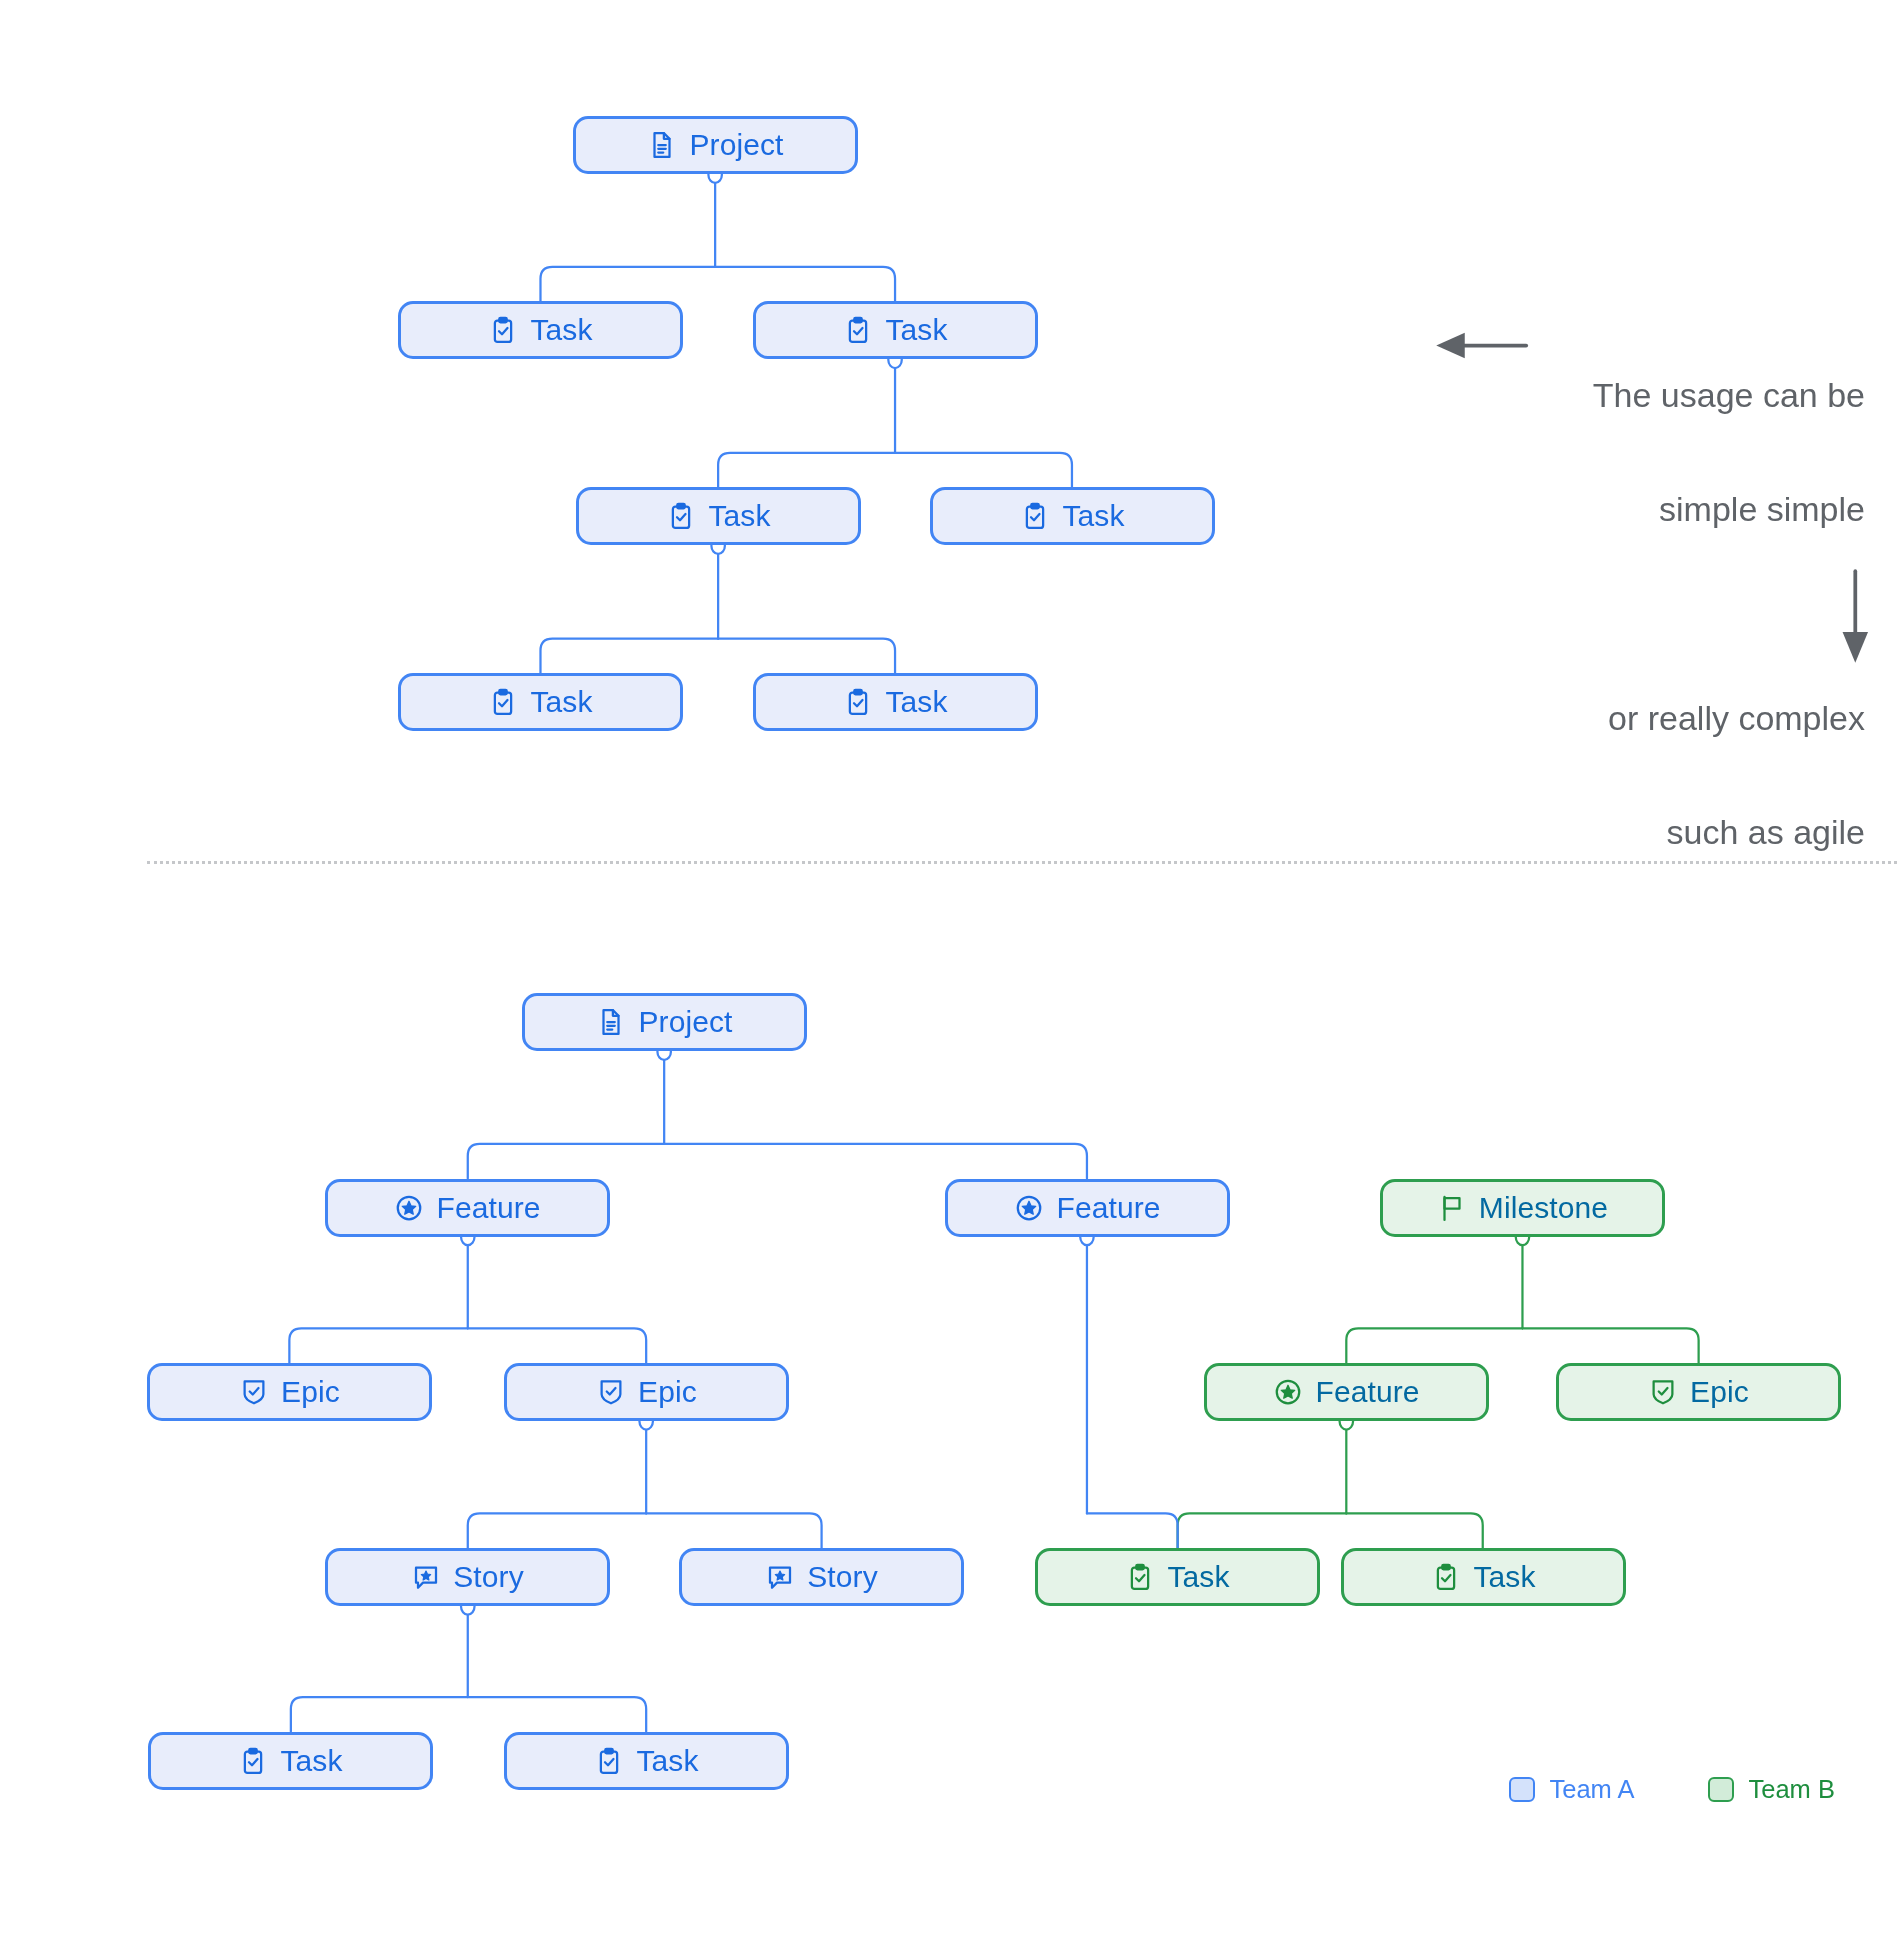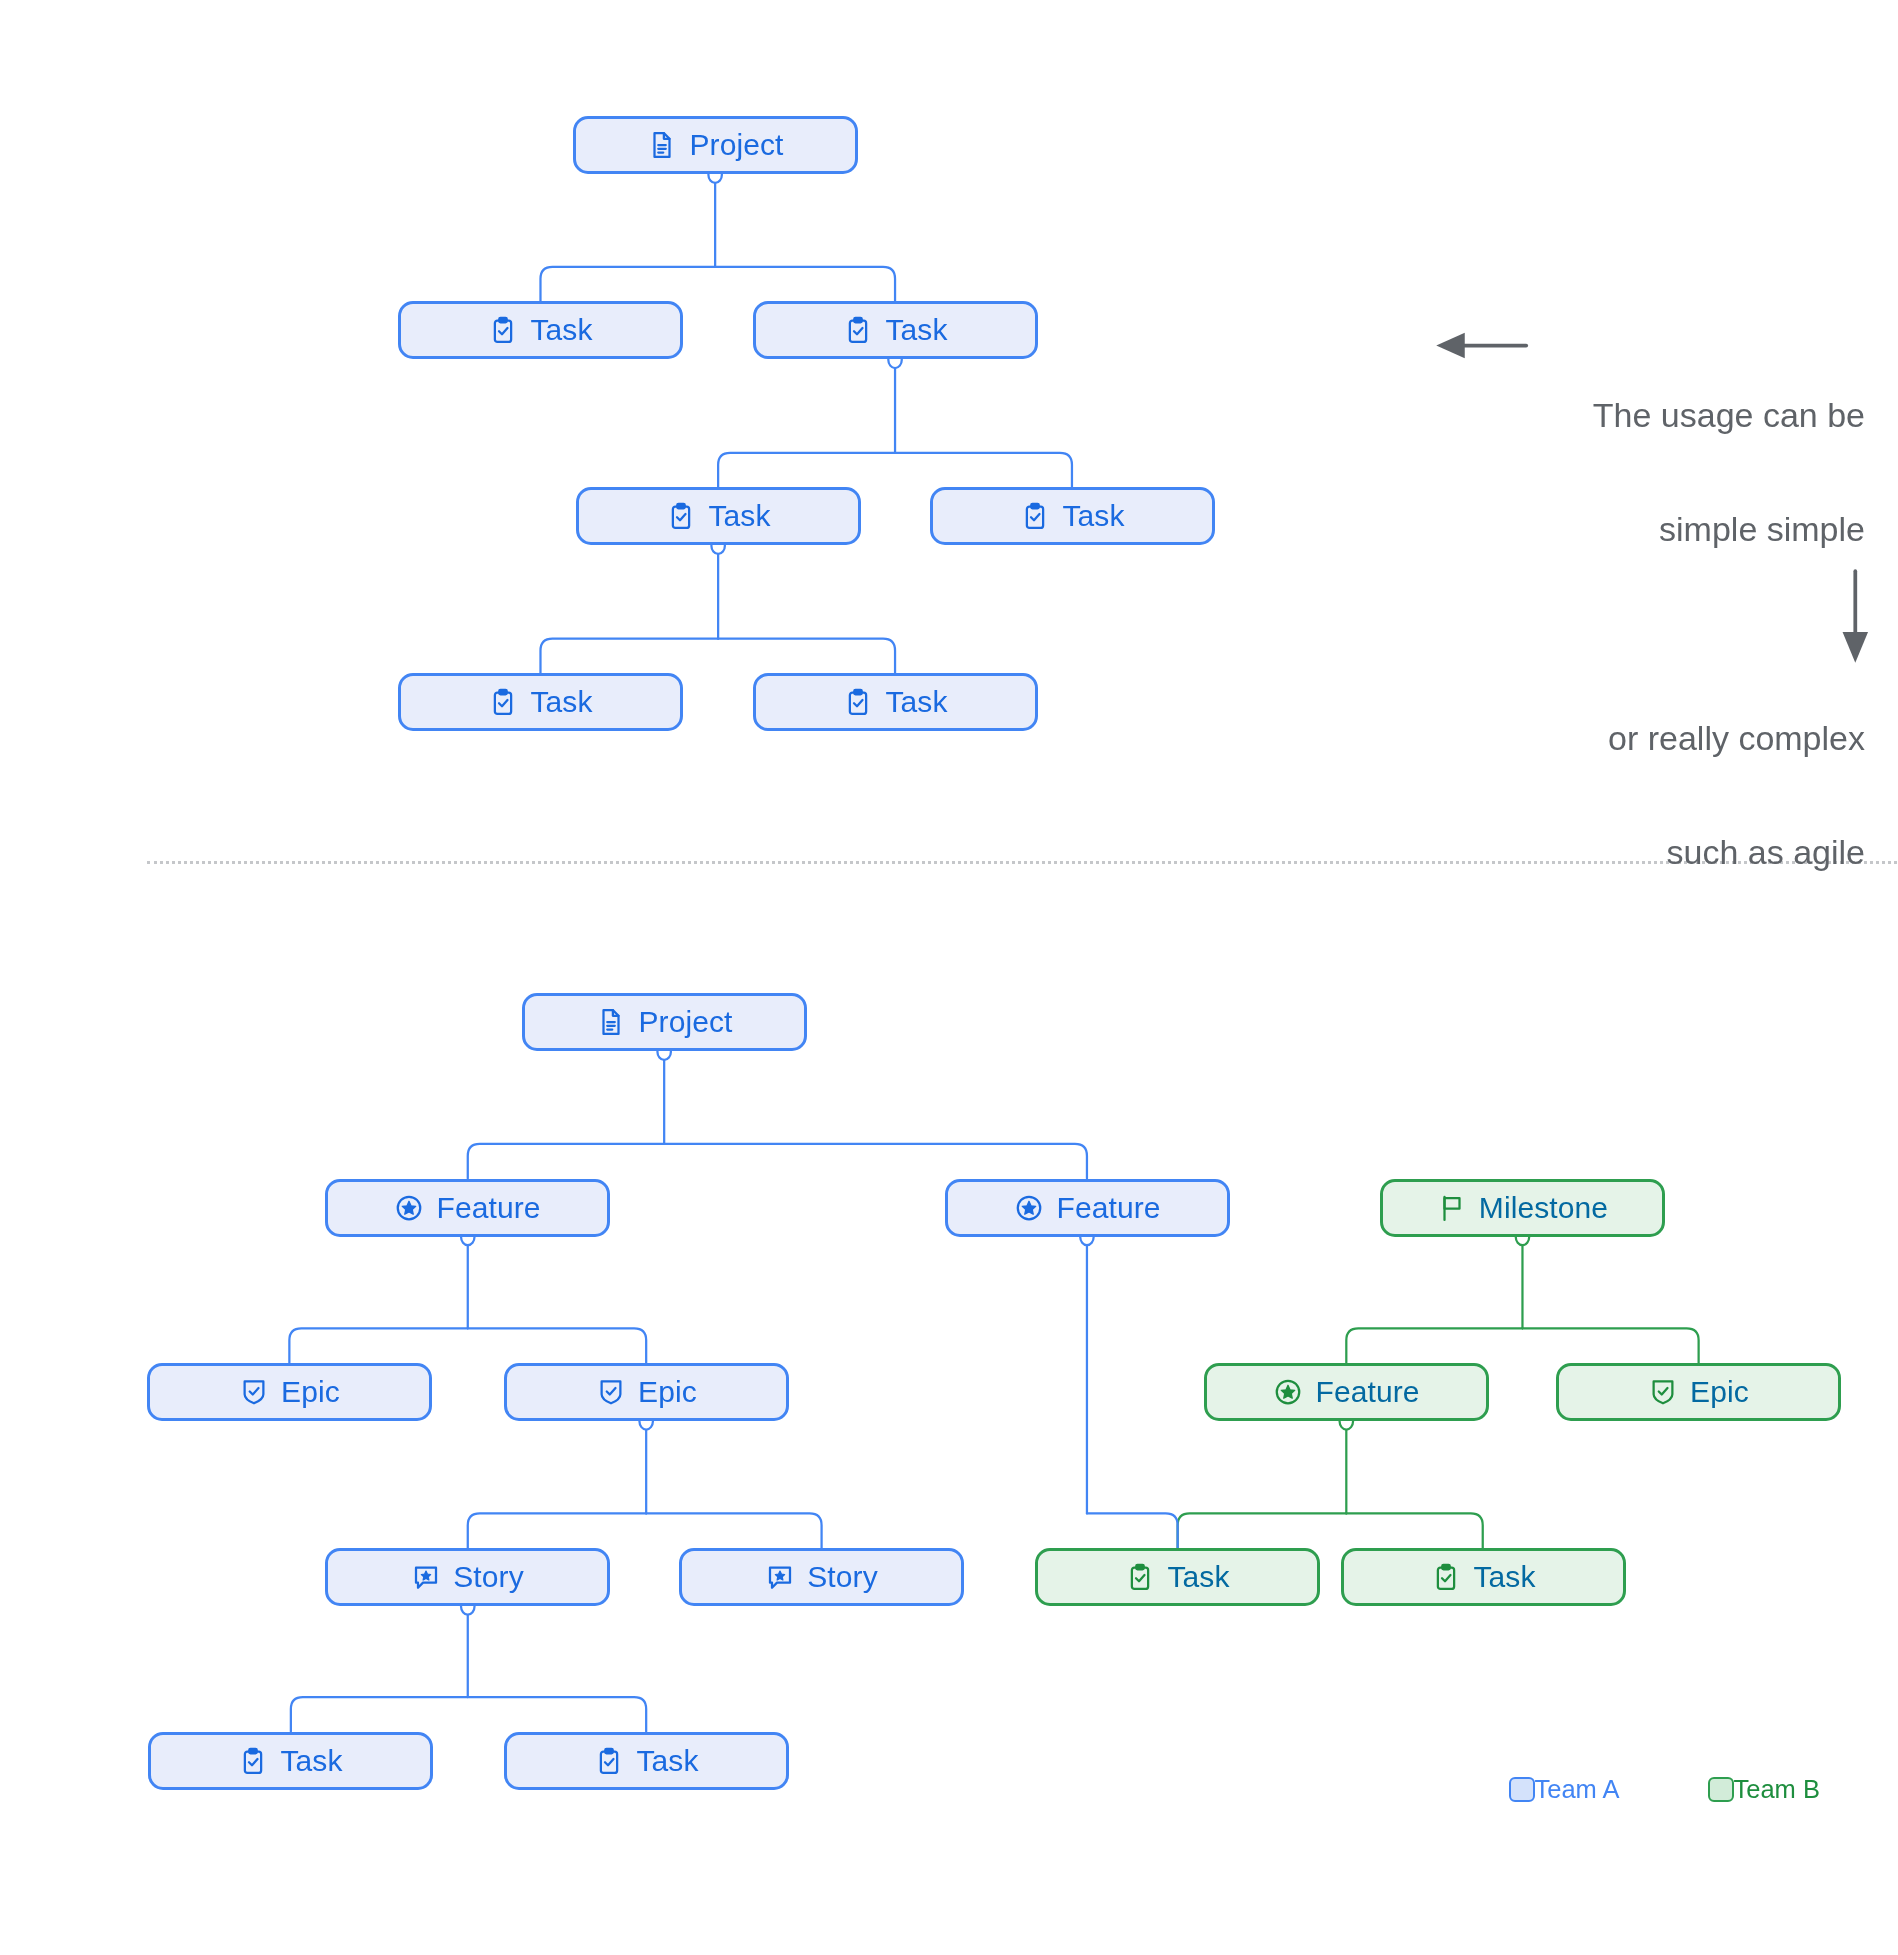--- a/index.html
+++ b/index.html
@@ -66,20 +66,21 @@
     text-align: right;
     color: #5f6368;
     font-size: 34px;
     line-height: 1.12;
     white-space: pre;
   }
   .legend {
     position: absolute;
     display: flex;
     align-items: center;
+    gap: 15px;
     font-size: 25.5px;
   }
   .legend .swatch {
     width: 25.5px;
     height: 25.5px;
     border-radius: 6px;
     border-width: 2.2px;
     border-style: solid;
     box-sizing: border-box;
   }
@@ -345,21 +346,21 @@
               <rect x="9" y="2.2" width="6" height="3.6" rx="1" fill="#1a6ae0"></rect>
               <polyline points="8.8,13 11.2,15.4 15.6,10.4"></polyline>
           </svg>
         </span>
         <span class="nlabel">Task</span>
       </div>
     </div>
 
   <div class="divider" style="left:111px; top:861px; width:1757px;"></div>
 
-  <div class="annotation" style="left:1469px; top:320px; width:360px;">
+  <div class="annotation" style="left:1469px; top:300px; width:360px;">
     <div>The usage can be</div>
     <div>simple simple</div>
     <div style="height:18px"></div>
     <div>or really complex</div>
     <div>such as agile</div>
   </div>
 
   <svg class="wires" viewBox="0 0 2532 2608" xmlns="http://www.w3.org/2000/svg">
     <g stroke="#5f6368" stroke-width="5" fill="#5f6368">
       <line x1="1896" y1="461" x2="1988" y2="461" stroke-linecap="round"></line>

